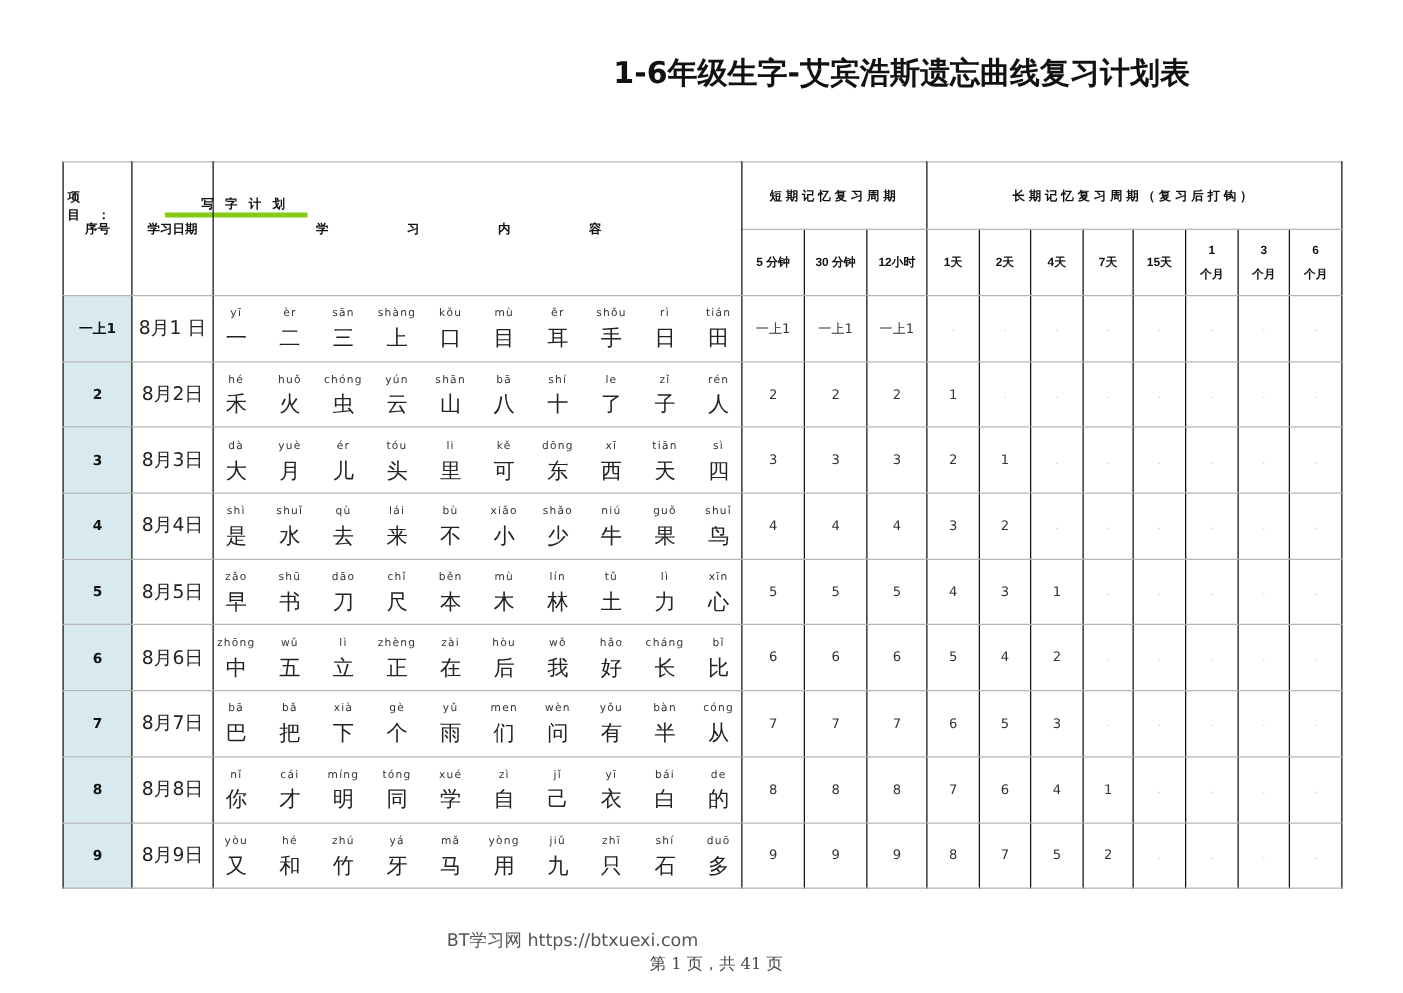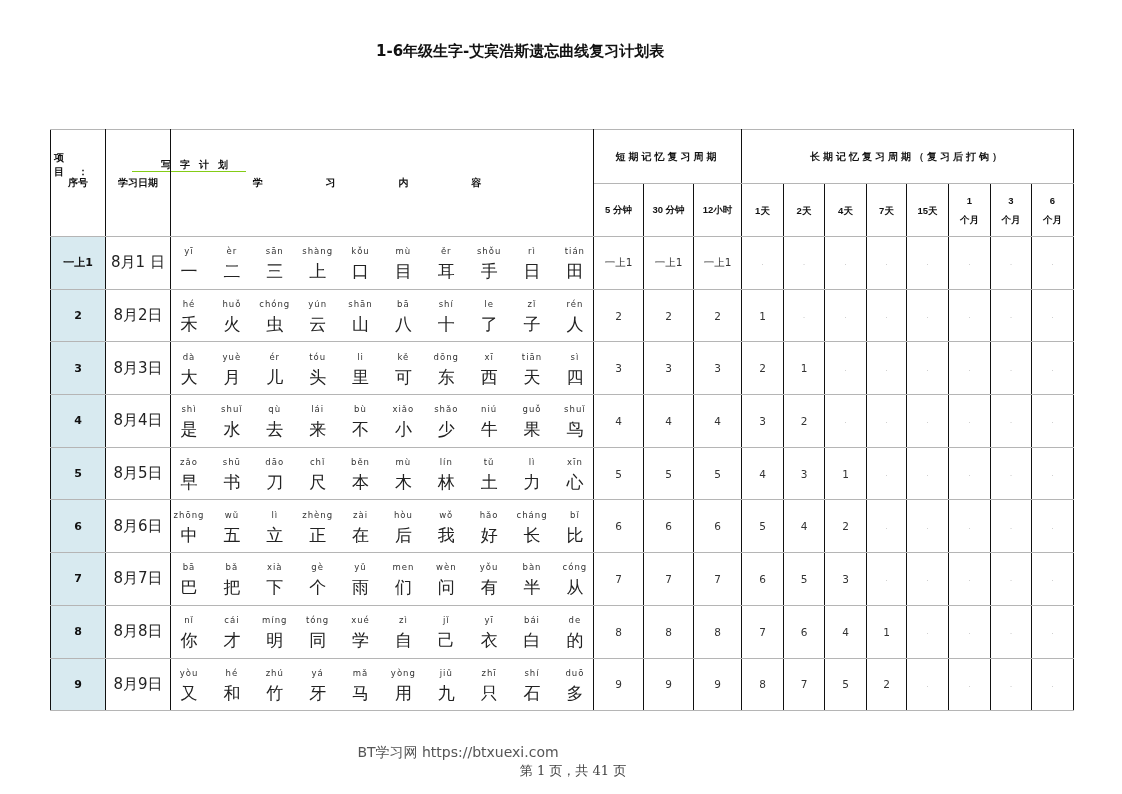--- a/index.html
+++ b/index.html
@@ -1,30 +1,31 @@
 <!DOCTYPE html>
 <html><head>
 <meta charset="utf-8">
 <style>
   * { box-sizing: border-box; margin: 0; padding: 0; }
   html, body { width: 1122px; height: 794px; background: #ffffff; overflow: hidden; }
   body { position: relative; font-family: "DejaVu Sans", "Liberation Sans", sans-serif; color: #111; }
 
   .title {
-    position: absolute; left: 376px; top: 42px; width: 560px;
-    font-size: 15px; font-weight: bold; color: #111; letter-spacing: 0px;
+    position: absolute; left: 392px; top: 42px; width: 560px;
+    font-size: 24px; font-weight: bold; color: #111; letter-spacing: 0px;
     font-family: "DejaVu Sans", sans-serif;
+    text-align: right;
   }
   .project {
     position: absolute; left: 54px; top: 107px; font-size: 10px; font-weight: bold;
     display: flex; align-items: center; margin-top: 44px;
   }
   .project .label { letter-spacing: 14px; width: 78px; }
   .project .value {
-    display: inline-block; width: 114px; border-bottom: 1px solid #84cc16;
+    display: inline-block; width: 114px; border-bottom: 4px solid #84cc16;
     text-align: center; letter-spacing: 9px; padding-left: 20px; padding-bottom: 0px; line-height: 13px;
   }
 
   table.plan {
     position: absolute; left: 50px; top: 129px;
     border-collapse: collapse; table-layout: fixed;
     width: 1023px;
   }
   table.plan td, table.plan th {
     border-top: 1px solid #b5b5b5; border-bottom: 1px solid #b5b5b5;

